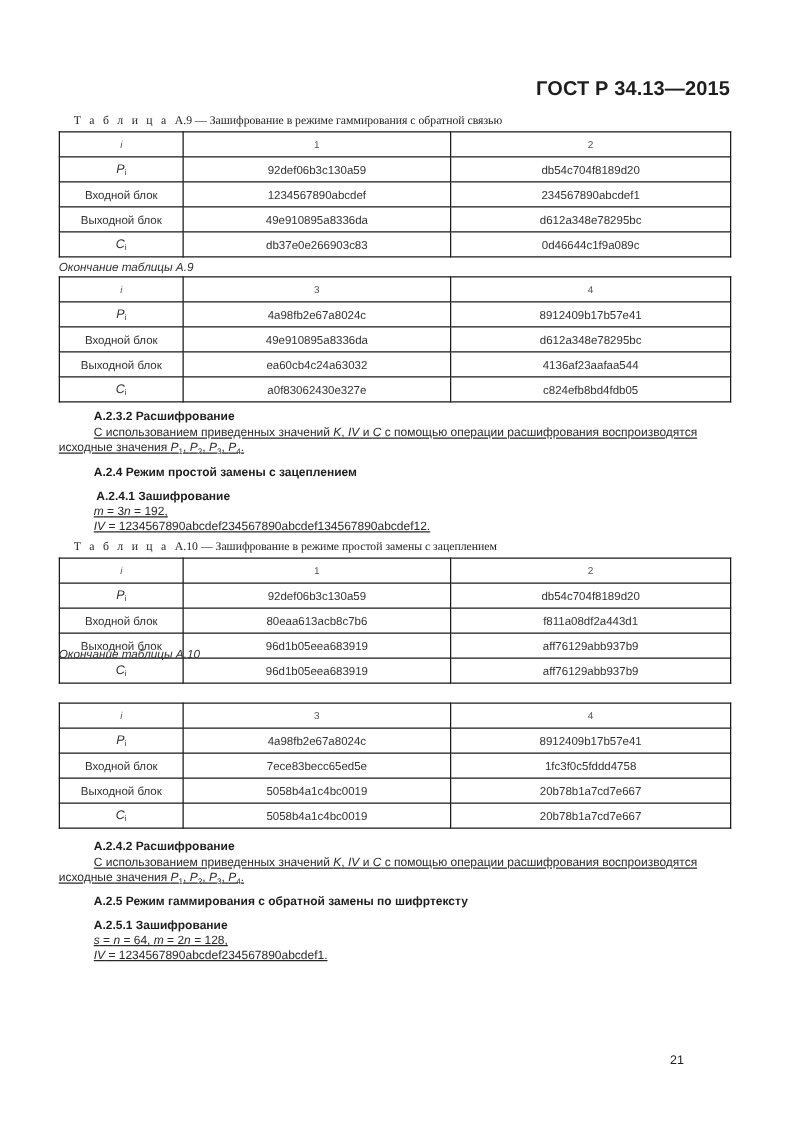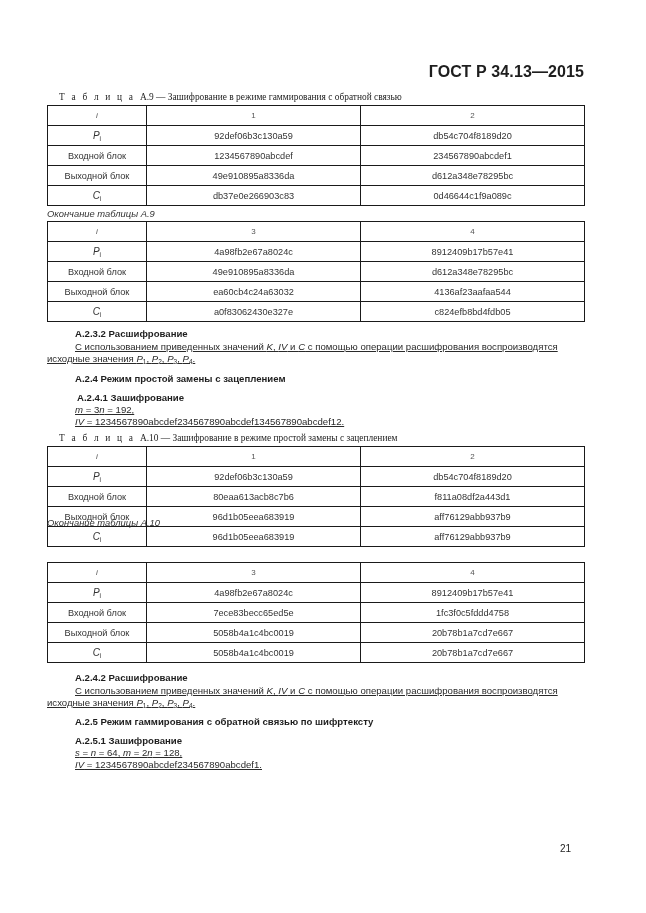--- a/index.html
+++ b/index.html
@@ -17,21 +17,21 @@
   table.t td.c0 { width: 98px; }
   table.t td.c1 { width: 213px; }
   table.t td.c2 { width: 223px; }
   table.t tr.head td { font-size: 8px; color: #555; }
   .it { font-style: italic; }
   .sym { font-style: italic; font-size: 10px; }
   .sym sub { font-size: 6.5px; font-style: normal; vertical-align: -2px; }
   .sec { font-size: 9.6px; font-weight: bold; white-space: nowrap; text-align: center; }
   .para { font-size: 9.6px; white-space: nowrap; color:#2a2a2a;text-decoration:underline; }
   .para sub { font-size: 6.5px; vertical-align: -2px; }
-  .pnum { left: 560px; top: 843px; font-size: 10px; }
+  .pnum { left: 536px; top: 843px; font-size: 10px; }
 </style>
 </head>
 <body>
 
 <div class="abs hdr">ГОСТ Р 34.13—2015</div>
 
 <div class="abs caption" style="top:92px">
   <span class="spaced">Т а б л и ц а</span>&nbsp;
   <span>А.9 — Зашифрование в режиме гаммирования с обратной связью</span>
 </div>
@@ -171,18 +171,18 @@
     <td>5058b4a1c4bc0019</td>
     <td>20b78b1a7cd7e667</td>
   </tr>
 </tbody>
   </table>
 
 <div class="abs sec" style="left:75px; top:672px">А.2.4.2 Расшифрование</div>
 <div class="abs para" style="left:75px; top:685px"><span>С использованием приведенных значений </span><i>K</i><span>, </span><i>IV</i><span> и </span><i>C</i><span> с помощью операции расшифрования воспроизводятся</span></div>
 <div class="abs para" style="left:47px; top:697px"><span>исходные значения </span><i>P</i><sub>1</sub><span>, </span><i>P</i><sub>2</sub><span>, </span><i>P</i><sub>3</sub><span>, </span><i>P</i><sub>4</sub><span>.</span></div>
 
-<div class="abs sec" style="left:75px; top:716px">А.2.5 Режим гаммирования с обратной связью по шифртексту</div>
+<div class="abs sec" style="left:75px; top:716px">А.2.5 Режим гаммирования с обратной замены по шифртексту</div>
 <div class="abs sec" style="left:75px; top:735px">А.2.5.1 Зашифрование</div>
 <div class="abs para" style="left:75px; top:747px"><i>s</i><span> = </span><i>n</i><span> = 64, </span><i>m</i><span> = 2</span><i>n</i><span> = 128,</span></div>
 <div class="abs para" style="left:75px; top:759px"><i>IV</i><span> = 1234567890abcdef234567890abcdef1.</span></div>
 
 <div class="abs pnum">21</div>
 
 </body></html>

